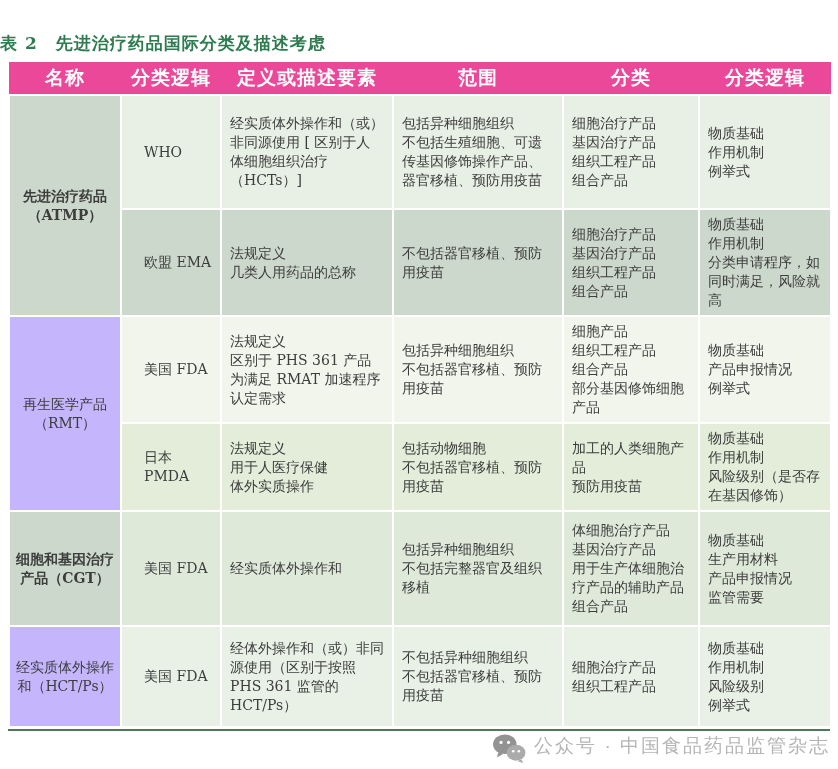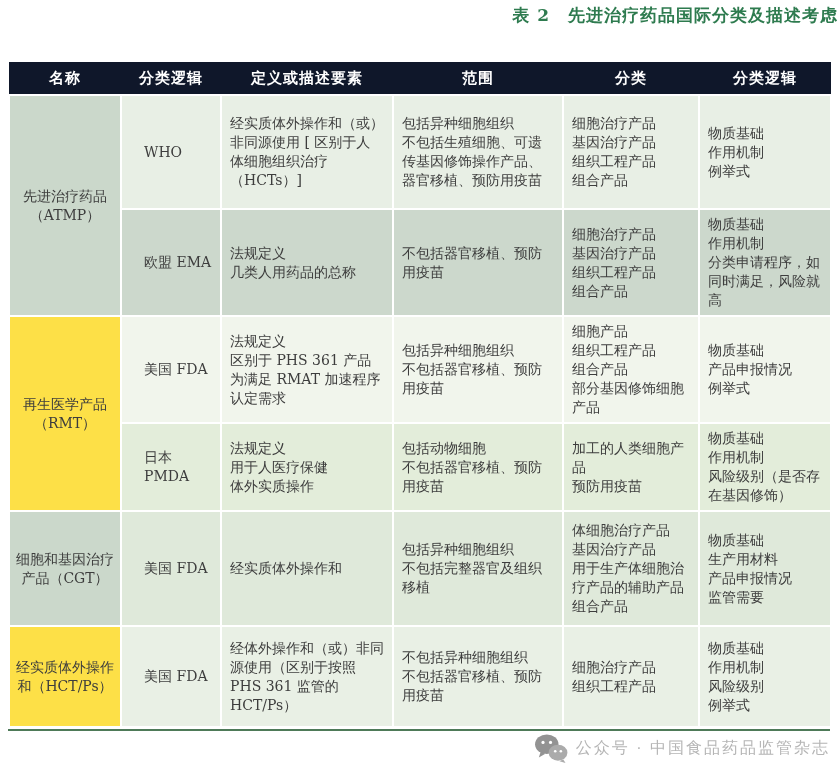--- a/index.html
+++ b/index.html
@@ -1,66 +1,66 @@
 <!DOCTYPE html>
 <html><head>
 <meta charset="utf-8">
 <style>
   * { margin: 0; padding: 0; box-sizing: border-box; }
   html, body { background: #ffffff; }
   body { width: 838px; height: 769px; font-family: "DejaVu Serif", "Liberation Serif", serif; }
   .page { position: relative; width: 838px; height: 769px; background: #ffffff; overflow: hidden; }
 
   .title {
-    position: absolute; top: 4px; left: 0; width: 100%;
-    text-align: right; font-size: 17px; font-weight: bold;
+    position: absolute; top: 32px; left: 0; width: 100%;
+    text-align: left; font-size: 17px; font-weight: bold;
     color: #2e7b4f; letter-spacing: 1px;
   }
 
   table.cls {
     position: absolute; top: 62px; left: 8px; width: 822px;
     border-collapse: collapse; table-layout: fixed;
   }
   th {
-    background: #0f172a; color: #ffffff; font-weight: bold;
-    font-size: 15px; height: 33px; text-align: center;
+    background: #ec4899; color: #ffffff; font-weight: bold;
+    font-size: 19px; height: 33px; text-align: center;
     border: none; letter-spacing: 1px; margin-top: 12px;
   }
   td {
     border: 2px solid #ffffff;
     font-size: 14px; line-height: 19px; color: #3d3d3d;
     vertical-align: middle; padding: 5px 8px;
     white-space: pre-line; word-break: break-word;
   }
   td.name { text-align: center; padding: 4px 4px; }
   td.agency { padding-left: 22px; }
-  .bg-name-a { background: #cbd8cb; }
-  .bg-name-b { background: #fde047; }
+  .bg-name-a { background: #cbd8cb; font-weight: bold; }
+  .bg-name-b { background: #c4b5fd; }
   .bg-r0 { background: #e8efe5; }
   .bg-r1 { background: #ccd8cc; }
   .bg-r2 { background: #f1f5ec; }
   .bg-r3 { background: #e3edda; }
   .bg-r4 { background: #dfe9da; }
   .bg-r5 { background: #e9f0e5; }
   .h-r0 { height: 114px; }
   .h-r1 { height: 107px; }
   .h-r2 { height: 106px; }
   .h-r3 { height: 86px; }
   .h-r4 { height: 115px; }
   .h-r5 { height: 101px; }
 
   .bottom-line {
     position: absolute; left: 8px; top: 729px; width: 822px; height: 0;
     border-top: 2px solid #4e7a58;
   }
 
   .watermark {
     position: absolute; top: 733px; right: 8px;
-    display: flex; align-items: center; gap: 8px;
-    color: #b5b5b5; font-size: 16px; letter-spacing: 2px;
+    display: flex; align-items: flex-start; gap: 8px;
+    color: #b5b5b5; font-size: 19px; letter-spacing: 2px;
     font-family: "Liberation Sans", "DejaVu Sans", sans-serif;
   }
   .watermark svg { display: block; }
 </style>
 </head>
 <body>
 
 <div class="page">
 
   <div class="title">表 2　先进治疗药品国际分类及描述考虑</div>

